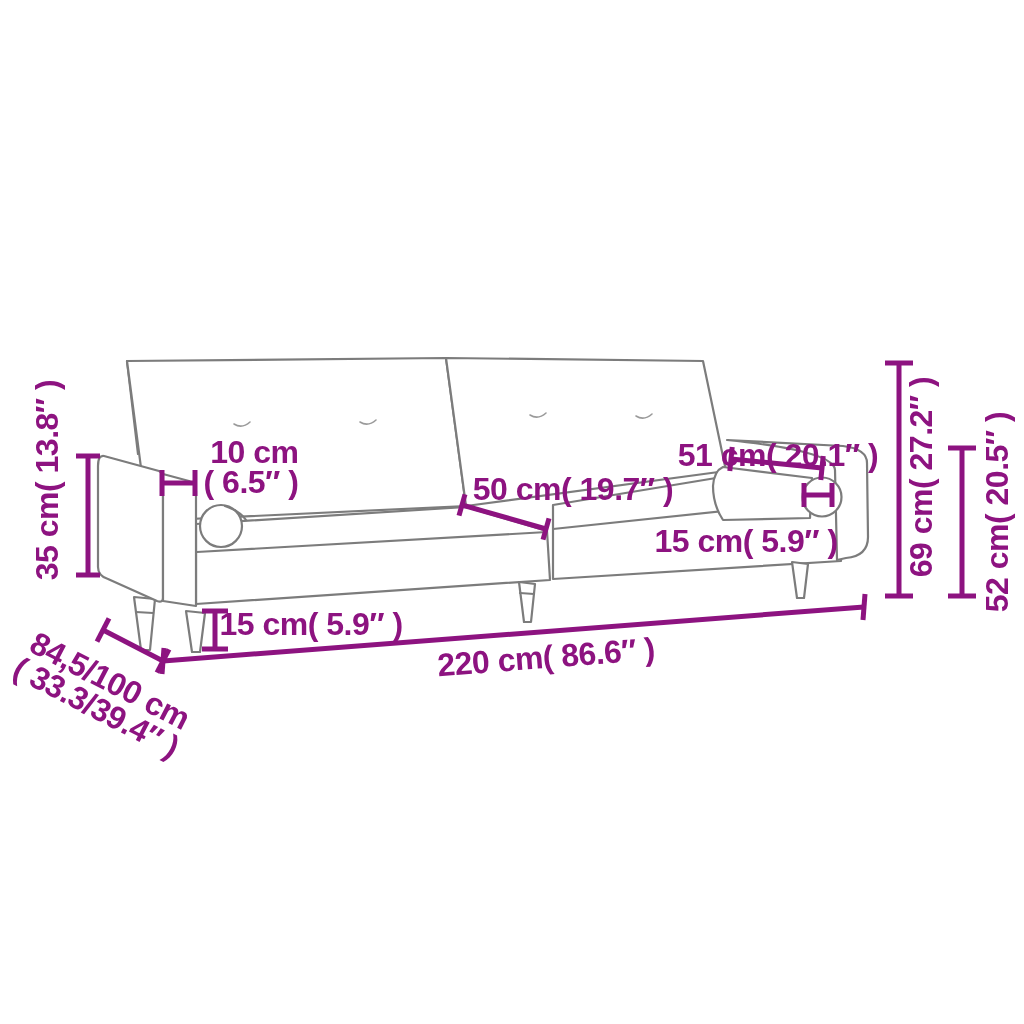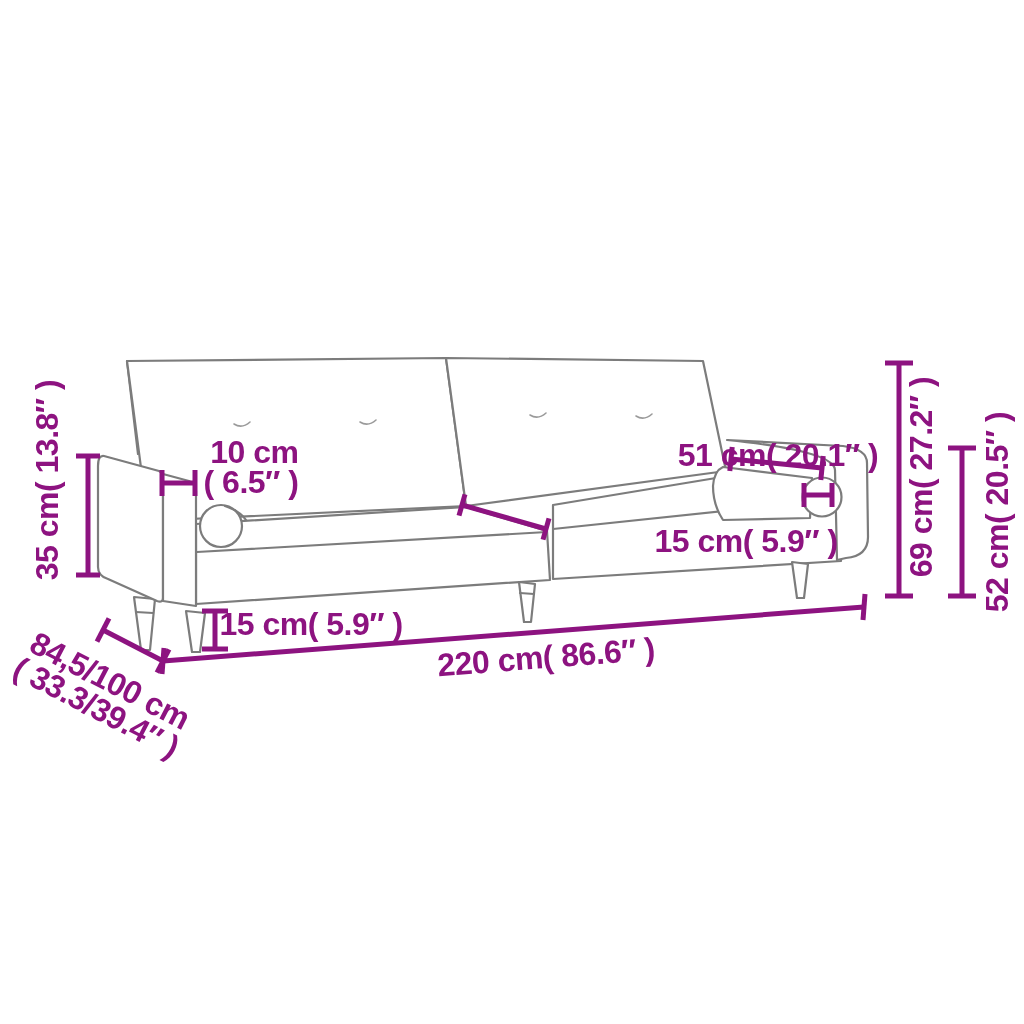--- a/index.html
+++ b/index.html
@@ -138,20 +138,21 @@
     </g>
   </svg>
 
   <div class="dim-label rot-left" style="left:47px; top:480px;">35 cm( 13.8″ )</div>
 
   <div class="dim-label" style="left:251px; top:467px;text-align:right;">
     <div>10 cm</div>
     <div>( 6.5″ )</div>
   </div>
 
+  <div class="dim-label" style="left:573px; top:489px;">50 cm( 19.7″ )</div>
 
   <div class="dim-label" style="left:778px; top:423px;margin-top:32px;">51 cm( 20.1″ )</div>
 
   <div class="dim-label" style="left:746px; top:541px;">15 cm( 5.9″ )</div>
 
   <div class="dim-label" style="left:311px; top:624px;">15 cm( 5.9″ )</div>
 
   <div class="dim-label rot-220" style="left:546px; top:657px;">220 cm( 86.6″ )</div>
 
   <div class="dim-label rot-depth" style="left:103px; top:694px;">

